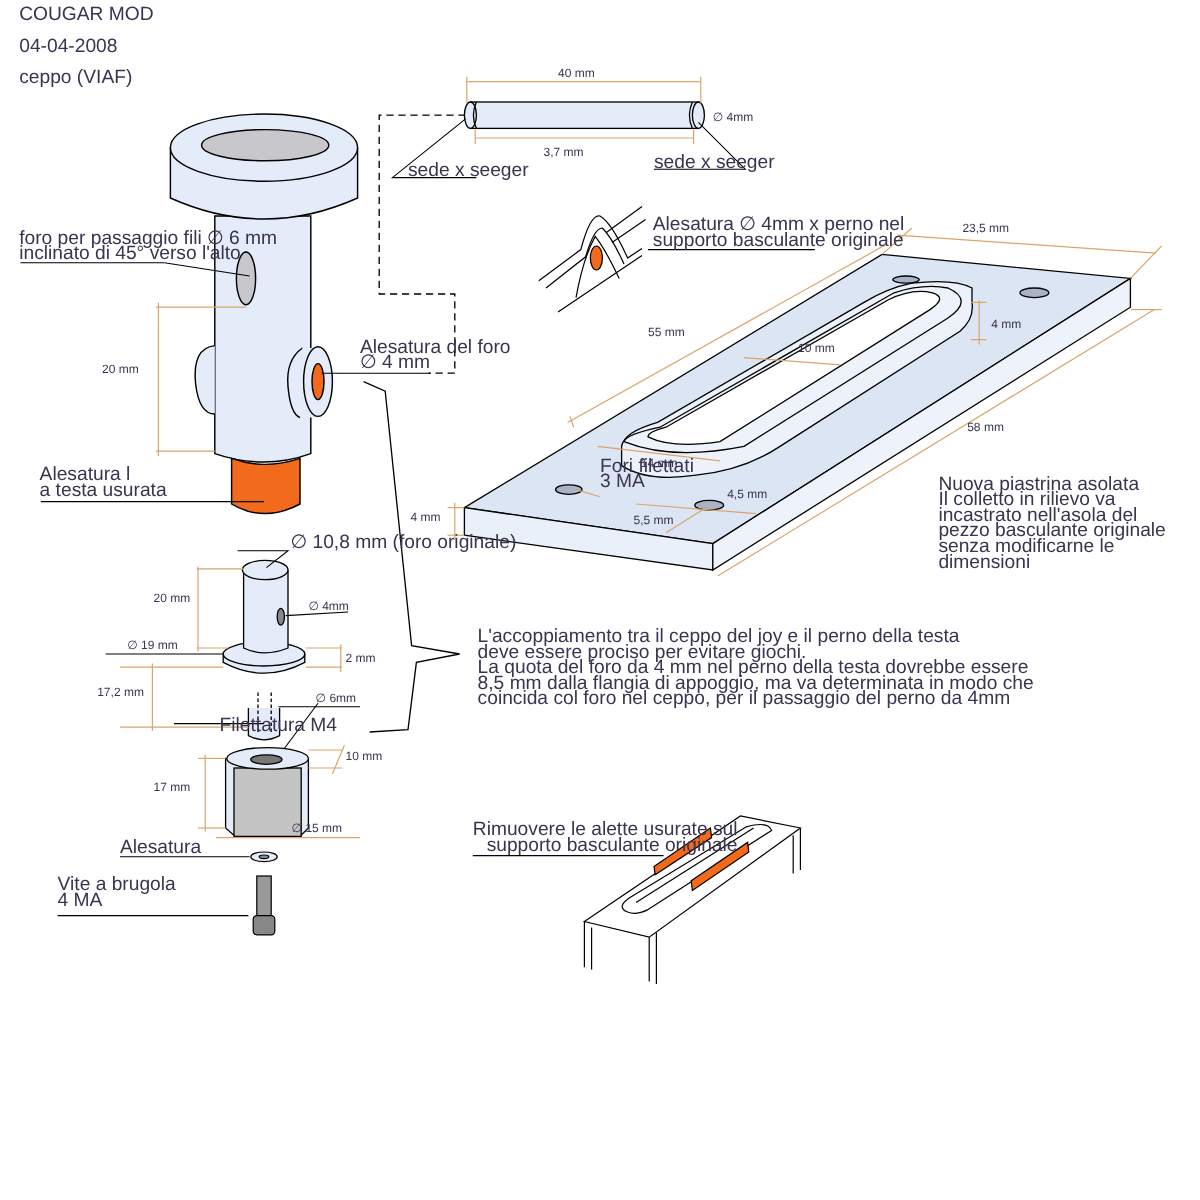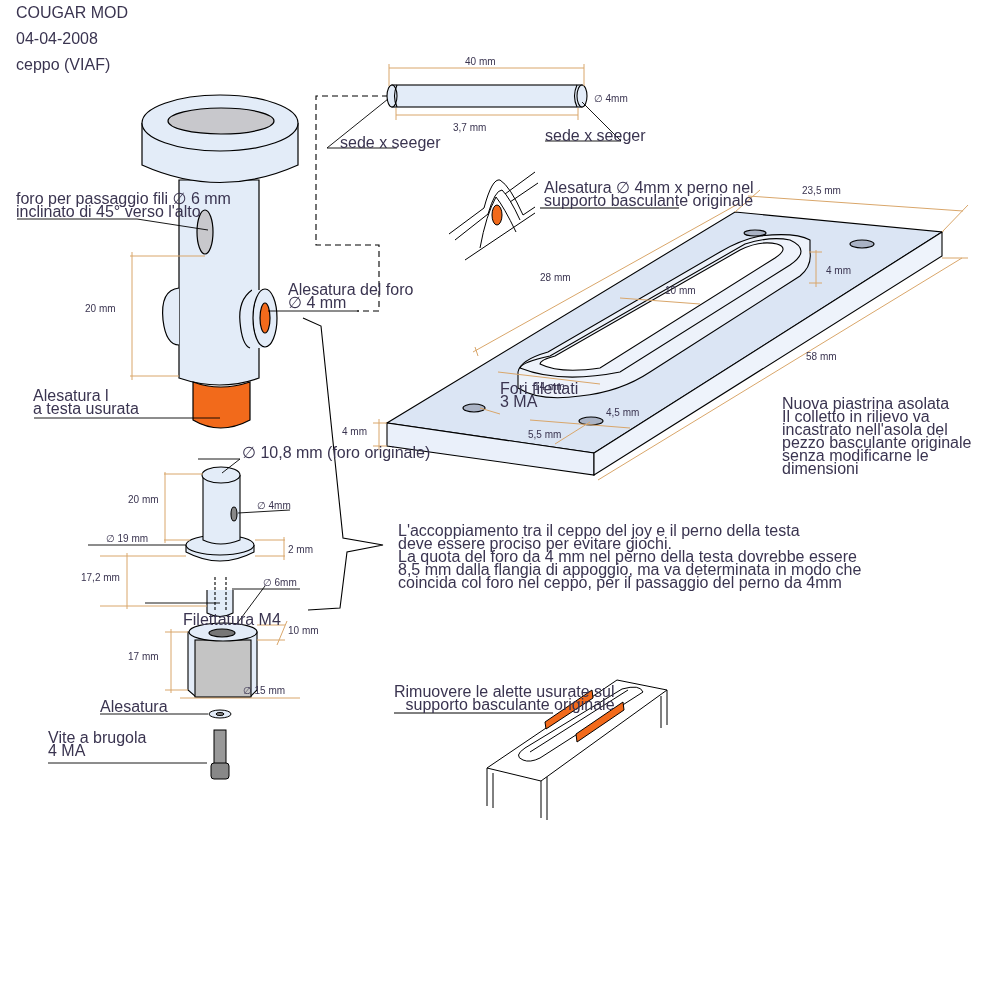--- a/index.html
+++ b/index.html
@@ -190,58 +190,58 @@
   </g>
 </svg>
 
 <div class="lbl" style="left:16px;top:6px;">COUGAR MOD</div>
 <div class="lbl" style="left:16px;top:32px;">04-04-2008</div>
 <div class="lbl" style="left:16px;top:58px;">ceppo (VIAF)</div>
 
 <div class="lbl block" style="left:16px;top:192px;">foro per passaggio fili ∅ 6 mm
 inclinato di 45° verso l'alto</div>
 <div class="lbl dim" style="left:85px;top:302px;">20 mm</div>
-<div class="lbl block" style="left:288px;top:283px;">Alesatura del foro
+<div class="lbl block" style="left:300px;top:283px;">Alesatura del foro
 ∅ 4 mm</div>
 <div class="lbl block" style="left:33px;top:389px;">Alesatura l
 a testa usurata</div>
 
 <div class="lbl dim" style="left:465px;top:55px;">40 mm</div>
 <div class="lbl dim" style="left:453px;top:121px;">3,7 mm</div>
 <div class="lbl dim" style="left:594px;top:92px;">∅ 4mm</div>
 <div class="lbl" style="left:340px;top:136px;">sede x seeger</div>
 <div class="lbl" style="left:545px;top:129px;">sede x seeger</div>
 
 <div class="lbl block" style="left:544px;top:181px;">Alesatura ∅ 4mm  x perno  nel
 supporto basculante originale</div>
 
 <div class="lbl dim" style="left:802px;top:184px;">23,5 mm</div>
 <div class="lbl dim" style="left:826px;top:264px;">4 mm</div>
-<div class="lbl dim" style="left:540px;top:271px;">28 mm</div>
+<div class="lbl dim" style="left:540px;top:271px;">55 mm</div>
 <div class="lbl dim" style="left:665px;top:284px;">10 mm</div>
 <div class="lbl dim" style="left:534px;top:380px;">14 mm</div>
 <div class="lbl dim" style="left:806px;top:350px;">58 mm</div>
 <div class="lbl dim" style="left:342px;top:425px;">4 mm</div>
 <div class="lbl block" style="left:500px;top:382px;">Fori filettati
 3 MA</div>
 <div class="lbl dim" style="left:606px;top:406px;">4,5 mm</div>
 <div class="lbl dim" style="left:528px;top:428px;">5,5 mm</div>
 <div class="lbl block" style="left:782px;top:397px;">Nuova piastrina asolata
 Il colletto in rilievo va
 incastrato nell'asola del
 pezzo basculante originale
 senza modificarne le dimensioni</div>
 
 <div class="lbl" style="left:198px;top:446px;margin-left:44px;">∅ 10,8 mm (foro originale)</div>
 <div class="lbl dim" style="left:128px;top:493px;">20 mm</div>
 <div class="lbl dim" style="left:257px;top:499px;">∅ 4mm</div>
 <div class="lbl dim" style="left:89px;top:532px;margin-left:17px;">∅ 19 mm</div>
 <div class="lbl dim" style="left:288px;top:543px;">2 mm</div>
 <div class="lbl dim" style="left:81px;top:571px;">17,2 mm</div>
-<div class="lbl" style="left:145px;top:613px;padding-left:38px;">Filettatura M4</div>
+<div class="lbl" style="left:145px;top:598px;padding-left:38px;">Filettatura M4</div>
 <div class="lbl dim" style="left:263px;top:576px;">∅ 6mm</div>
 
 <div class="lbl dim" style="left:128px;top:650px;">17 mm</div>
 <div class="lbl dim" style="left:288px;top:624px;">10 mm</div>
 <div class="lbl dim" style="left:243px;top:684px;">∅ 15 mm</div>
 <div class="lbl" style="left:100px;top:700px;">Alesatura</div>
 <div class="lbl block" style="left:48px;top:731px;">Vite a brugola
 4 MA</div>
 
 <div class="lbl block" style="left:398px;top:524px;">L'accoppiamento tra il ceppo del joy e il perno della testa

